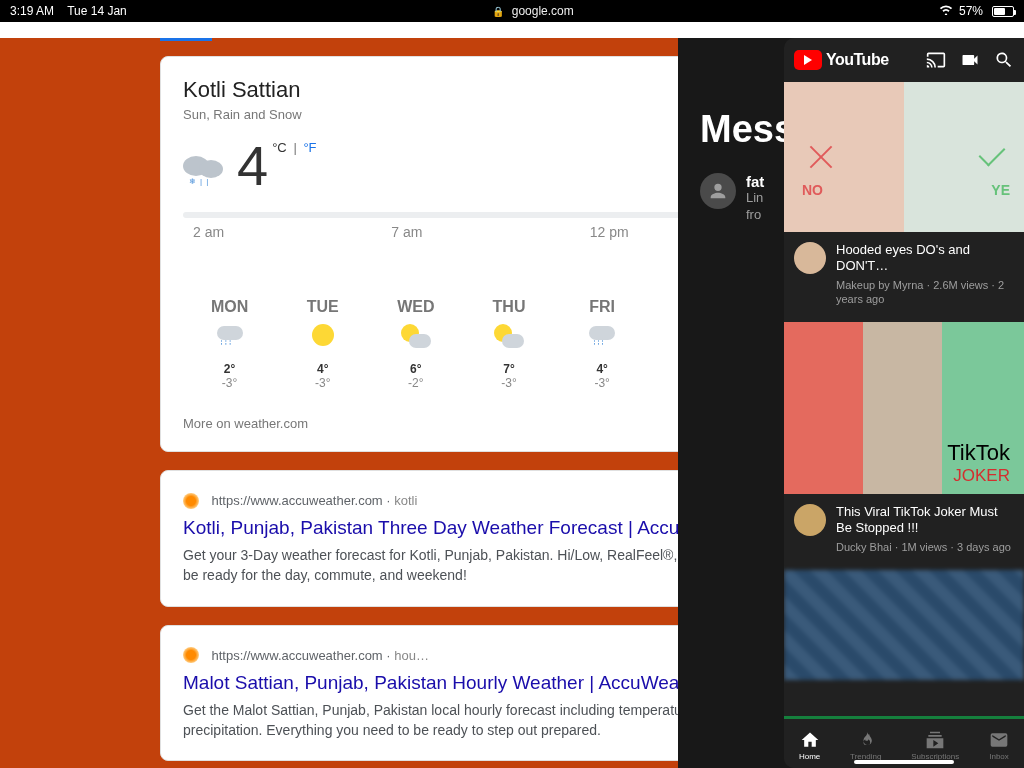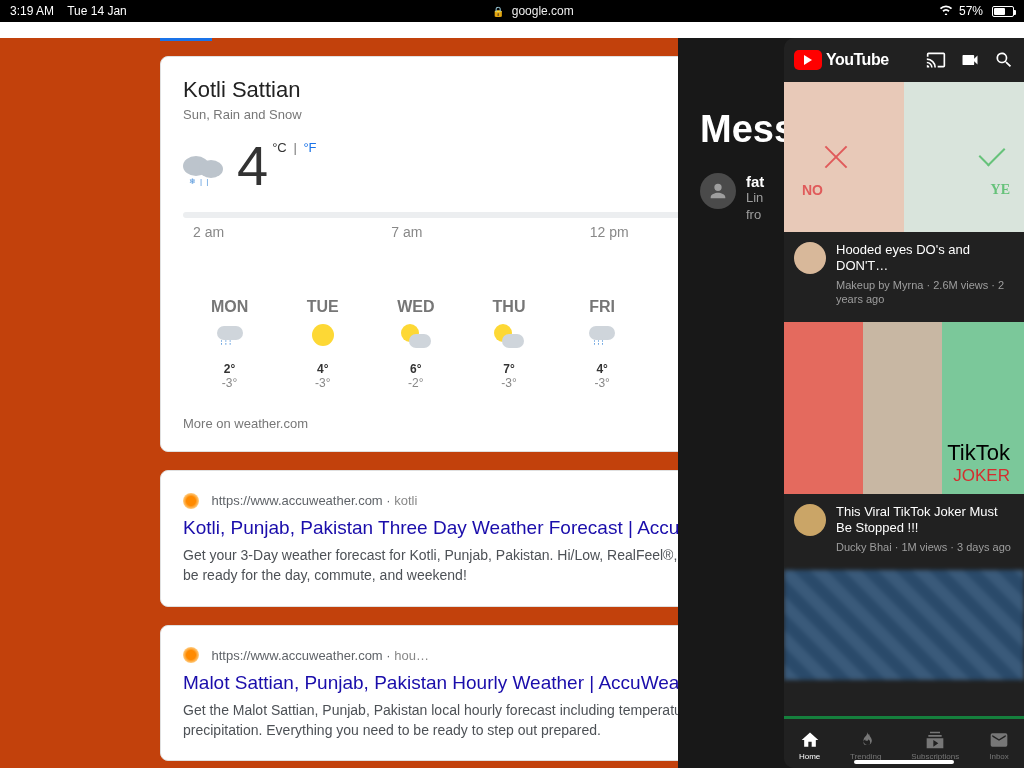--- a/index.html
+++ b/index.html
@@ -72,24 +72,24 @@
   .yt-panel { position: absolute; top: 38px; right: 0; width: 240px; bottom: 0; background: #212121; color: #fff; display: flex; flex-direction: column; border-radius: 10px 0 0 10px; overflow: hidden; }
   .yt-header { height: 44px; display: flex; align-items: center; padding: 0 10px; gap: 14px; }
   .yt-logo { display: flex; align-items: center; gap: 4px; }
   .yt-play { width: 28px; height: 20px; background: #ff0000; border-radius: 5px; position: relative; }
   .yt-play::after { content: ""; position: absolute; left: 10px; top: 5px; border-left: 8px solid #fff; border-top: 5px solid transparent; border-bottom: 5px solid transparent; }
   .yt-logo span { font-weight: 600; font-size: 16px; letter-spacing: -0.5px; }
   .yt-header .spacer { flex: 1; }
   .yt-ico { width: 20px; height: 20px; fill: #fff; }
 
   .yt-body { flex: 1; overflow: hidden; }
-  .thumb { width: 100%; height: 150px; background: linear-gradient(90deg, #e8c9b8 0 50%, #d9e4dc 50% 100%); position: relative; text-align: center; }
+  .thumb { width: 100%; height: 150px; background: linear-gradient(90deg, #e8c9b8 0 50%, #d9e4dc 50% 100%); position: relative; }
   .thumb .no, .thumb .yes { position: absolute; top: 100px; font-size: 14px; font-weight: 600; }
   .thumb .no { left: 18px; color: #e05a5a; }
-  .thumb .yes { right: 14px; color: #66c27a; font-family: Liberation Serif, serif; }
+  .thumb .yes { right: 14px; color: #66c27a; }
   .thumb .x { position: absolute; left: 22px; top: 60px; width: 30px; height: 30px; }
   .thumb .x::before, .thumb .x::after { content: ""; position: absolute; width: 30px; height: 2px; background: #e05a5a; top: 14px; }
   .thumb .x::before { transform: rotate(45deg); }
   .thumb .x::after { transform: rotate(-45deg); }
   .thumb .chk { position: absolute; right: 20px; top: 64px; width: 24px; height: 14px; border-left: 2px solid #66c27a; border-bottom: 2px solid #66c27a; transform: rotate(-45deg); }
 
   .vid-meta { display: flex; gap: 10px; padding: 10px 10px 16px; }
   .ch-avatar { width: 32px; height: 32px; border-radius: 50%; background: #d8b89a; flex-shrink: 0; }
   .vid-info .title { font-size: 13px; line-height: 1.25; color: #fff; }
   .vid-info .sub { font-size: 11px; color: #9e9e9e; margin-top: 3px; line-height: 1.3; }

